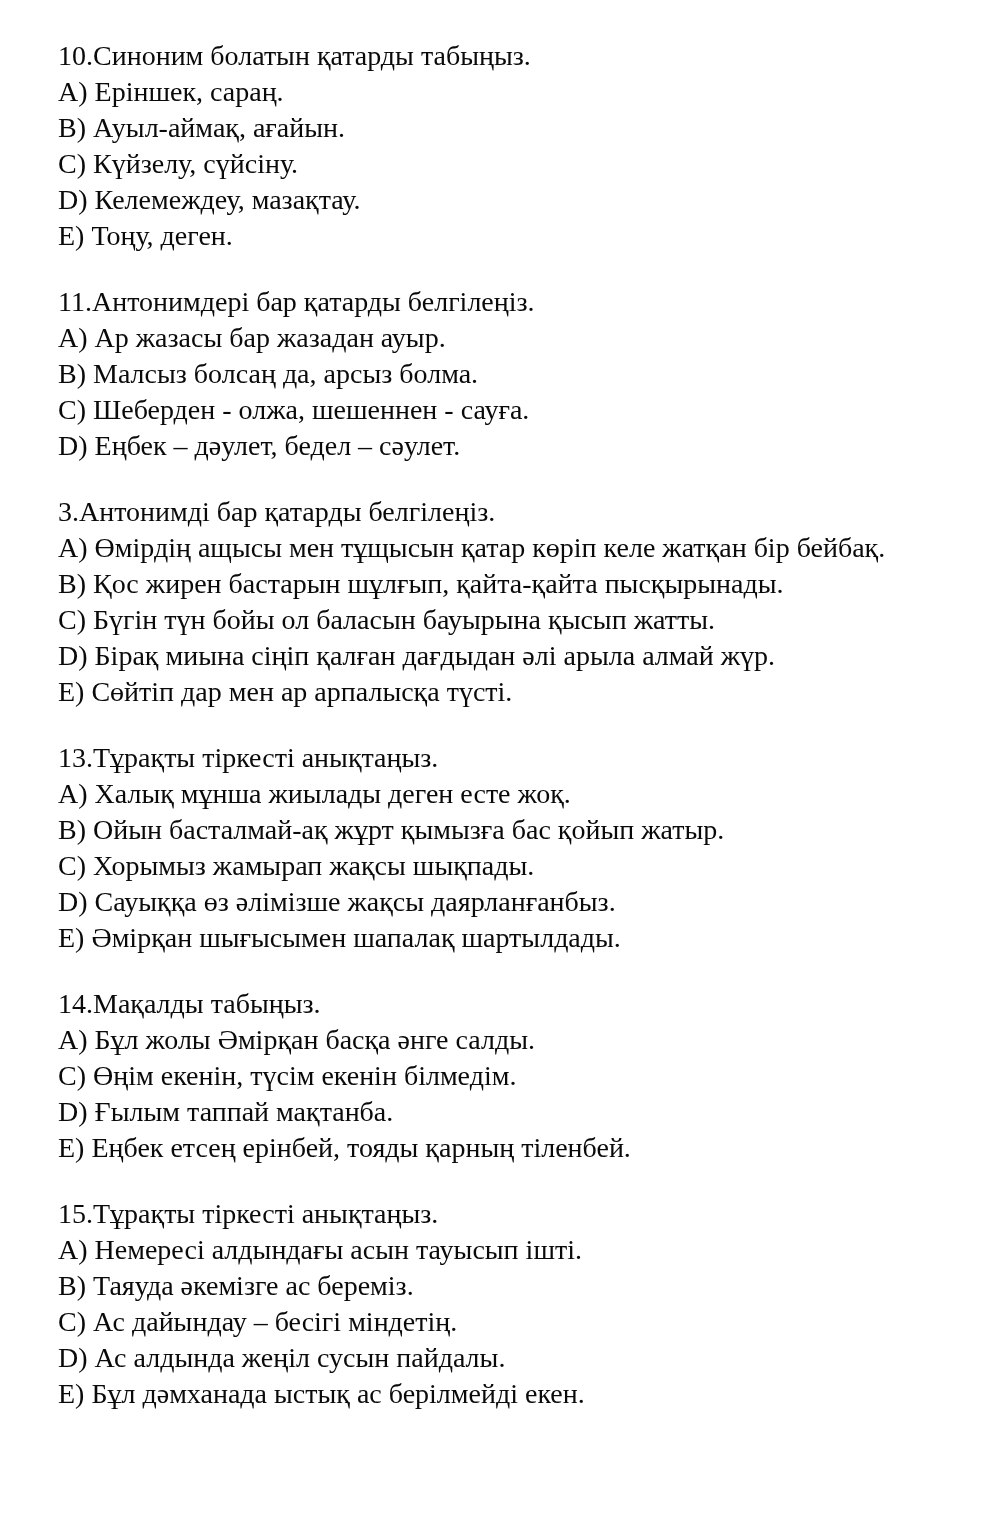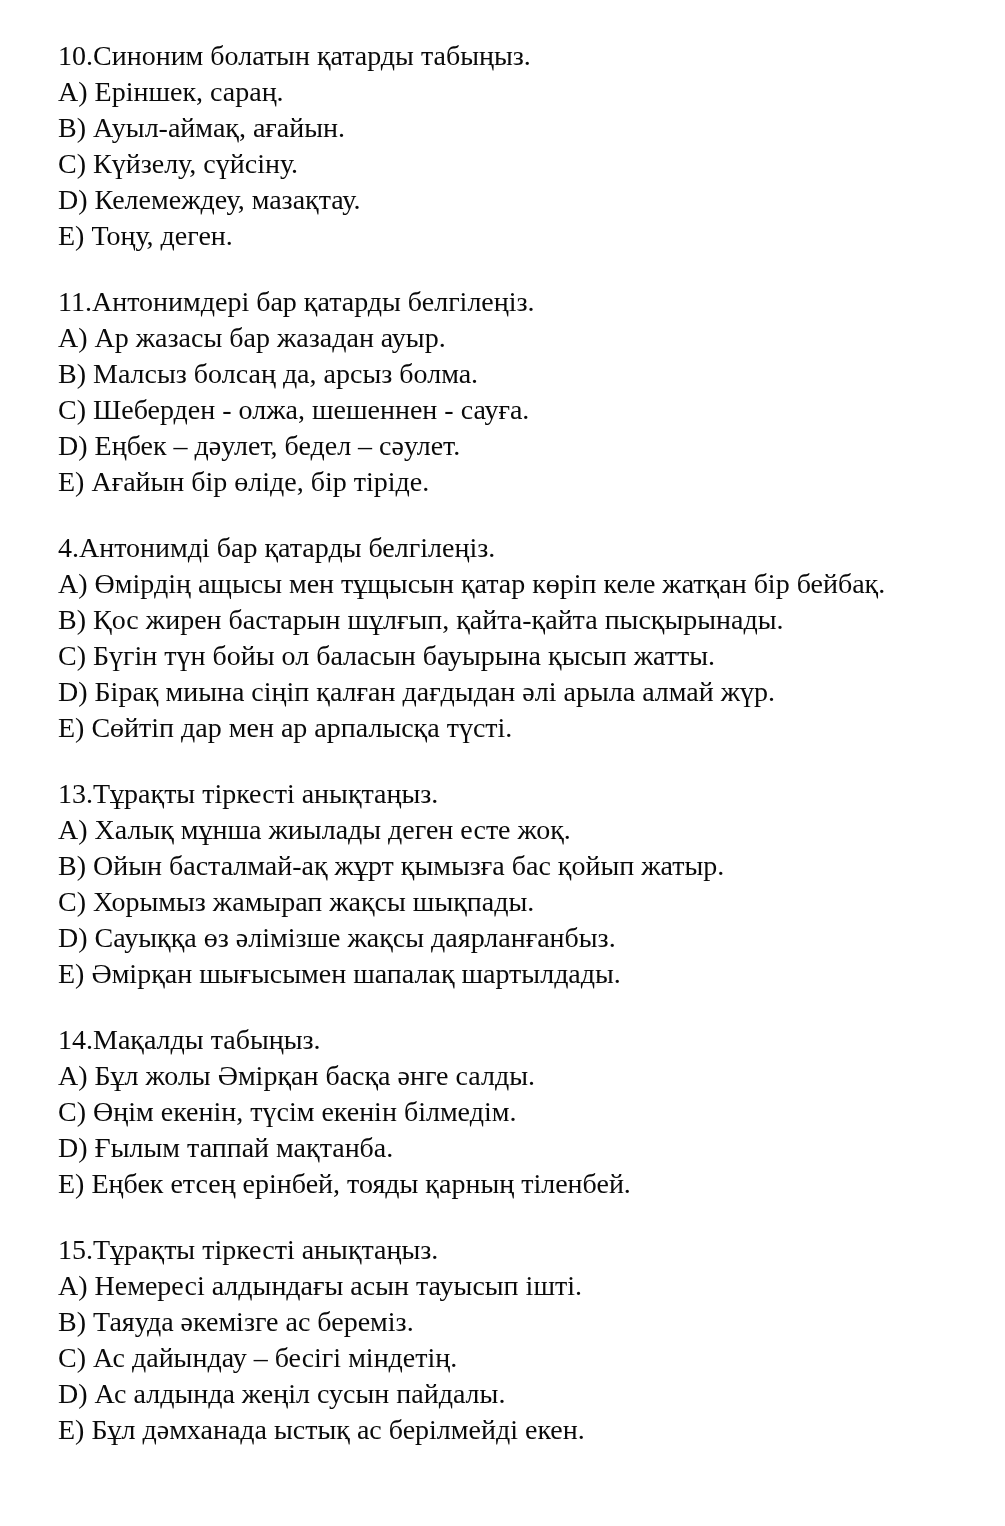--- a/index.html
+++ b/index.html
@@ -45,25 +45,24 @@
     <p class="line">D) Келемеждеу, мазақтау.</p>
     <p class="line">E) Тоңу, деген.</p>
   </section>
 
   <section class="question">
     <p class="line">11.Антонимдері бар қатарды белгілеңіз.</p>
     <p class="line">A) Ар жазасы бар жазадан ауыр.</p>
     <p class="line">B) Малсыз болсаң да, арсыз болма.</p>
     <p class="line">C) Шеберден - олжа, шешеннен - сауға.</p>
     <p class="line">D) Еңбек – дәулет, бедел – сәулет.</p>
-    <p class="line">E) Ағайын бір өліде, бір тіріде.</p>
   </section>
 
   <section class="question">
-    <p class="line">4.Антонимді бар қатарды белгілеңіз.</p>
+    <p class="line">3.Антонимді бар қатарды белгілеңіз.</p>
     <p class="line">A) Өмірдің ащысы мен тұщысын қатар көріп келе жатқан бір бейбақ.</p>
     <p class="line">B) Қос жирен бастарын шұлғып, қайта-қайта пысқырынады.</p>
     <p class="line">C) Бүгін түн бойы ол баласын бауырына қысып жатты.</p>
     <p class="line">D) Бірақ миына сіңіп қалған дағдыдан әлі арыла алмай жүр.</p>
     <p class="line">E) Сөйтіп дар мен ар арпалысқа түсті.</p>
   </section>
 
   <section class="question">
     <p class="line">13.Тұрақты тіркесті анықтаңыз.</p>
     <p class="line">A) Халық мұнша жиылады деген есте жоқ.</p>

